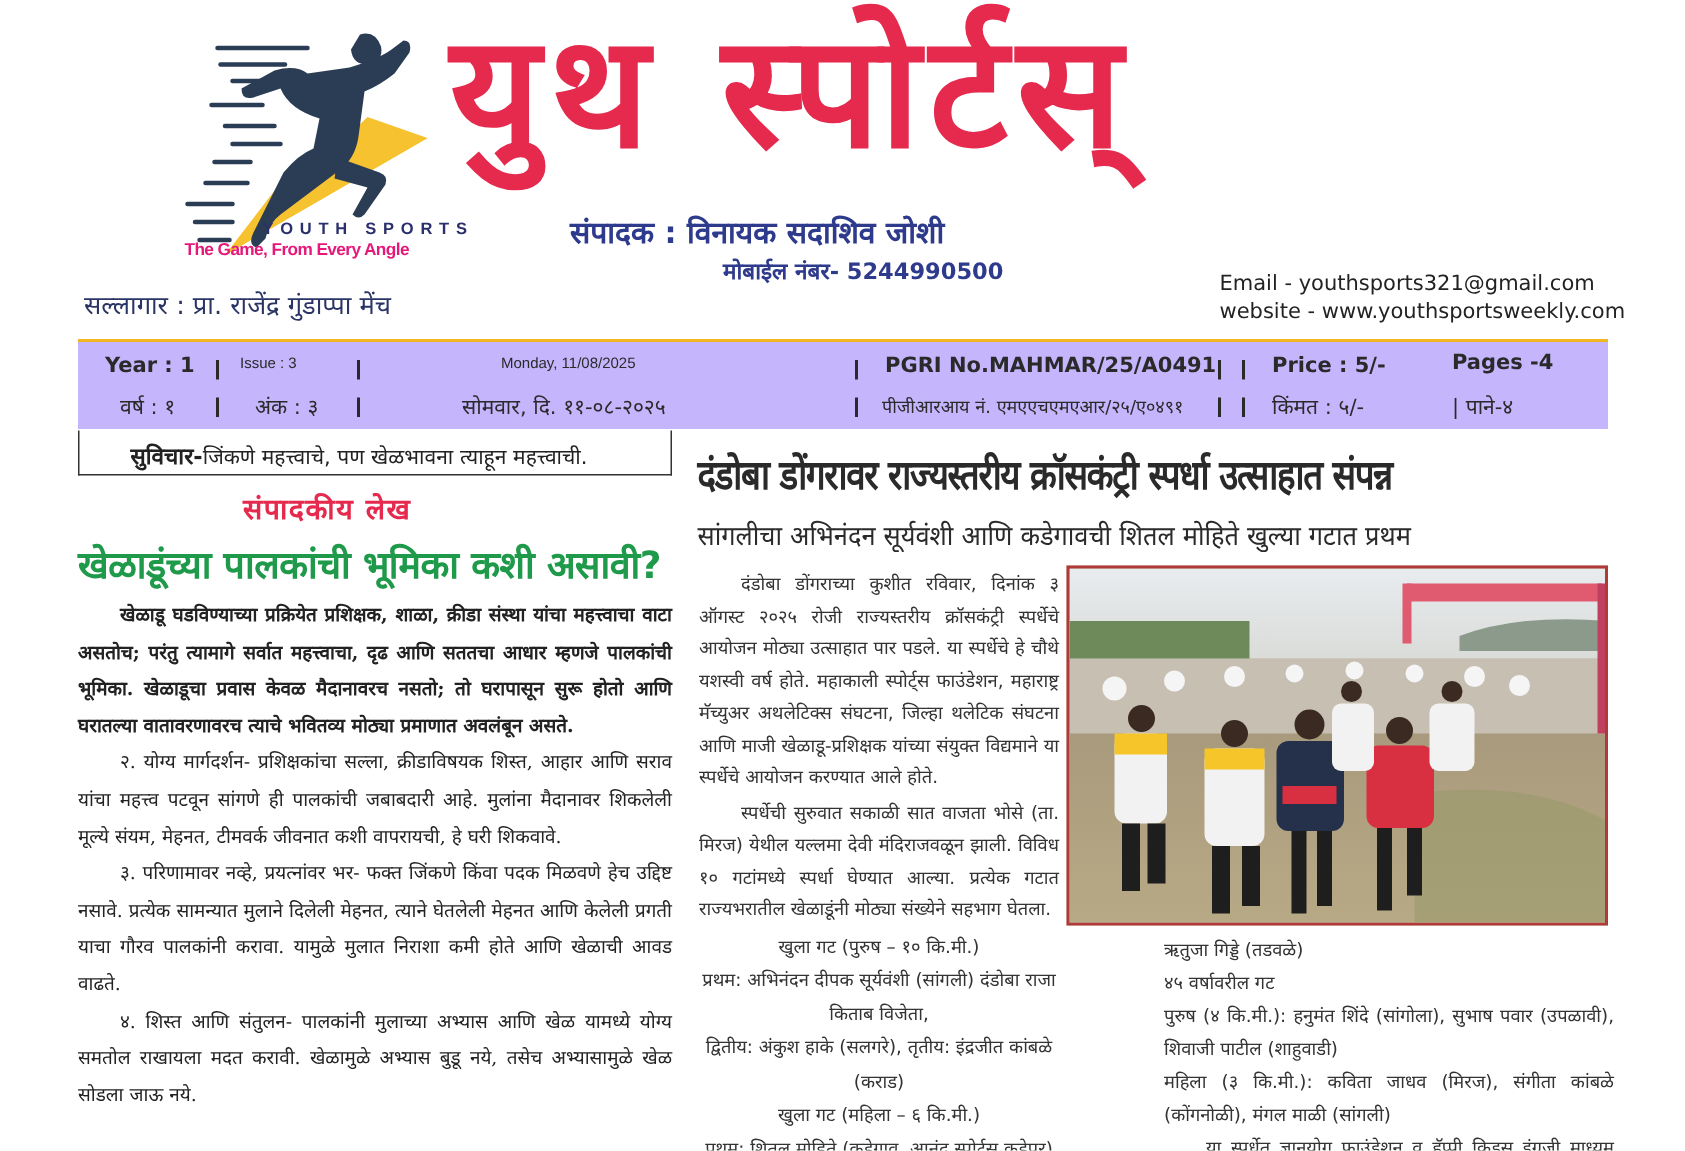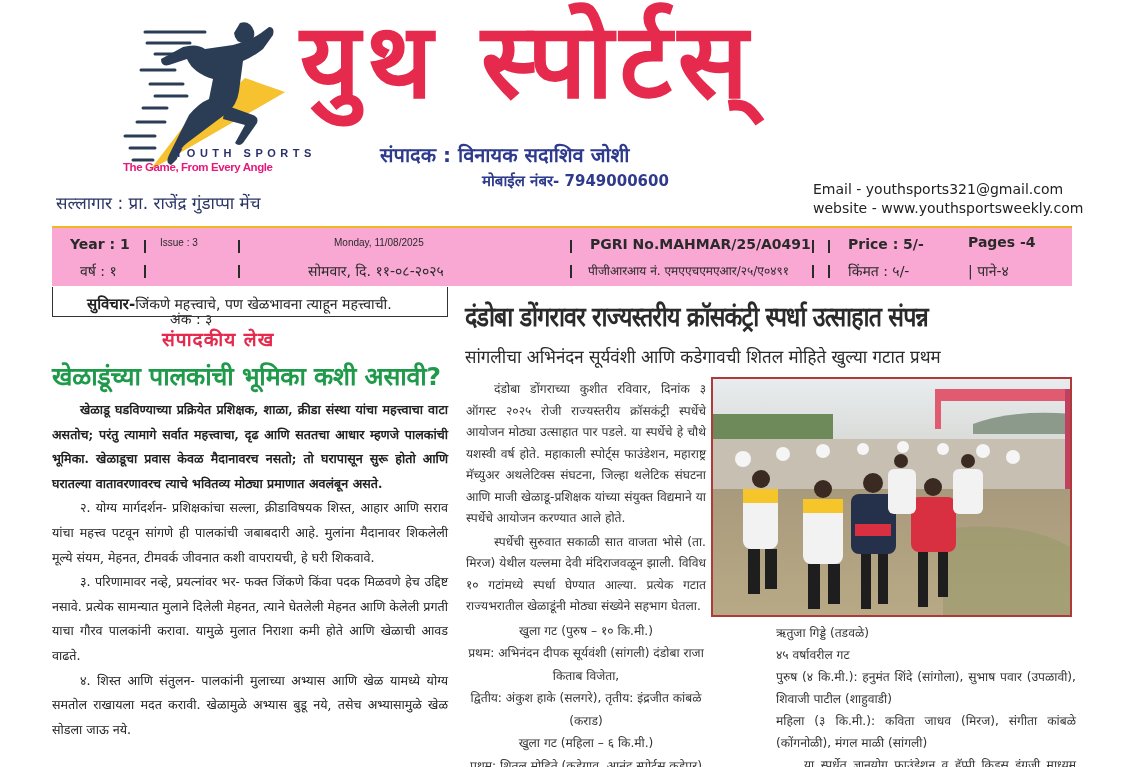--- a/index.html
+++ b/index.html
@@ -14,21 +14,21 @@
   .advisor { position: absolute; left: 56px; top: 191px; font: 17px "DejaVu Sans", sans-serif; color: #2a3565; white-space: nowrap; }
 
   
   .masthead-title { position: absolute; left: 300px; top: -4px; font: bold 104px "DejaVu Serif", serif; color: #e52a4e; letter-spacing: 6px; white-space: nowrap; line-height: 1.25; }
   .editor { position: absolute; left: 380px; top: 141px; font: bold 20px "DejaVu Sans", sans-serif; color: #2e3a8c; white-space: nowrap; }
   .mobile { position: absolute; left: 482px; top: 170px; font: bold 15px "DejaVu Sans", sans-serif; color: #2e3a8c; white-space: nowrap; }
   .contact { position: absolute; left: 813px; top: 180px; font: 14px "DejaVu Sans", sans-serif; color: #222; line-height: 19px; white-space: nowrap; }
   .contact b { font-weight: normal; }
 
   
-  .band { position: absolute; left: 52px; top: 226px; width: 1020px; height: 60px; background: #f9a8d4; border-top: 2px solid #f2b720; }
+  .band { position: absolute; left: 52px; top: 226px; width: 1020px; height: 60px; background: #c4b5fd; border-top: 2px solid #f2b720; }
   .band .cell { position: absolute; white-space: nowrap; font-size: 14px; color: #2a2a2a; }
   .band .en { font-family: "Liberation Sans", sans-serif; font-size: 10px; }
   .band .en.bold { font-weight: bold; }
   .band .mr { font-family: "DejaVu Sans", sans-serif; font-size: 14px; }
   .band .sep { position: absolute; width: 2px; height: 13px; background: #2a2a2a; }
 
   
   .thought { position: absolute; left: 52px; top: 287px; width: 396px; height: 30px; border: 1px solid #333; border-top: none; padding: 6px 0 10px 34px; font: 14px "DejaVu Sans", sans-serif; white-space: nowrap; }
   .thought .lbl { font-weight: bold; font-size: 15px; }
   .ed-label { position: absolute; left: 150px; top: 326px; font: bold 19px "DejaVu Serif", serif; color: #e52a4e; white-space: nowrap; letter-spacing: 1px; margin-left: 12px; }
@@ -74,42 +74,42 @@
     <path d="M178,35 q20,-6 28,-12 l8,-6 q6,0 4,8 l-10,14 q-10,8 -20,12 l-4,30 q-2,14 -12,22 l-40,30 q-8,6 -10,16 l-6,6 q-6,-2 -2,-10 l20,-40 q10,-12 20,-16 l4,-20 q-20,-6 -26,-20 l-18,6 q-8,2 -8,-6 l22,-12 q14,-4 22,2 z" fill="#2a3d55"></path>
     <path d="M170,95 l28,10 q6,2 4,8 l-14,20 q-4,4 -8,0 l10,-18 l-22,-6 z" fill="#2a3d55"></path>
   </svg>
   <span class="brand">YOUTH SPORTS</span>
   <span class="tagline">The Game, From Every Angle</span>
 </div>
 <div class="advisor">सल्लागार : प्रा. राजेंद्र गुंडाप्पा मेंच</div>
 
 <div class="masthead-title">युथ स्पोर्टस्</div>
 <div class="editor">संपादक : विनायक सदाशिव जोशी</div>
-<div class="mobile">मोबाईल नंबर- 7949000600</div>
+<div class="mobile">मोबाईल नंबर- 5244990500</div>
 <div class="contact">
   <div><span>Email - </span><b>youthsports321@gmail.com</b></div>
   <div><span>website - </span><b>www.youthsportsweekly.com</b></div>
 </div>
 
 <div class="band">
   <span class="cell en bold" style="left:18px;top:8px;font-family:'DejaVu Sans',sans-serif;font-size:14px;">Year : 1</span>
   <span class="sep" style="left:92px;top:12px;"></span>
   <span class="cell en" style="left:108px;top:9px;">Issue : 3</span>
   <span class="sep" style="left:186px;top:12px;"></span>
   <span class="cell en" style="left:282px;top:9px;">Monday, 11/08/2025</span>
   <span class="sep" style="left:518px;top:12px;"></span>
   <span class="cell en bold" style="left:538px;top:8px;font-family:'DejaVu Sans',sans-serif;font-size:14px;">PGRI No.MAHMAR/25/A0491</span>
   <span class="sep" style="left:760px;top:12px;"></span>
   <span class="sep" style="left:776px;top:12px;"></span>
   <span class="cell en bold" style="left:796px;top:8px;font-family:'DejaVu Sans',sans-serif;font-size:14px;">Price : 5/-</span>
   <span class="cell en bold" style="left:916px;top:6px;font-family:'DejaVu Sans',sans-serif;font-size:14px;">Pages -4</span>
 
   <span class="cell mr" style="left:28px;top:33px;">वर्ष : १</span>
   <span class="sep" style="left:92px;top:37px;"></span>
-  <span class="cell mr" style="left:118px;top:33px;margin-top:48px;">अंक : ३</span>
+  <span class="cell mr" style="left:118px;top:33px;">अंक : ३</span>
   <span class="sep" style="left:186px;top:37px;"></span>
   <span class="cell mr" style="left:256px;top:33px;">सोमवार, दि. ११-०८-२०२५</span>
   <span class="sep" style="left:518px;top:37px;"></span>
   <span class="cell mr" style="left:536px;top:34px;font-size:12px;">पीजीआरआय नं. एमएएचएमएआर/२५/ए०४९१</span>
   <span class="sep" style="left:760px;top:37px;"></span>
   <span class="sep" style="left:776px;top:37px;"></span>
   <span class="cell mr" style="left:796px;top:33px;">किंमत : ५/-</span>
   <span class="cell mr" style="left:916px;top:33px;">| पाने-४</span>
 </div>
 

